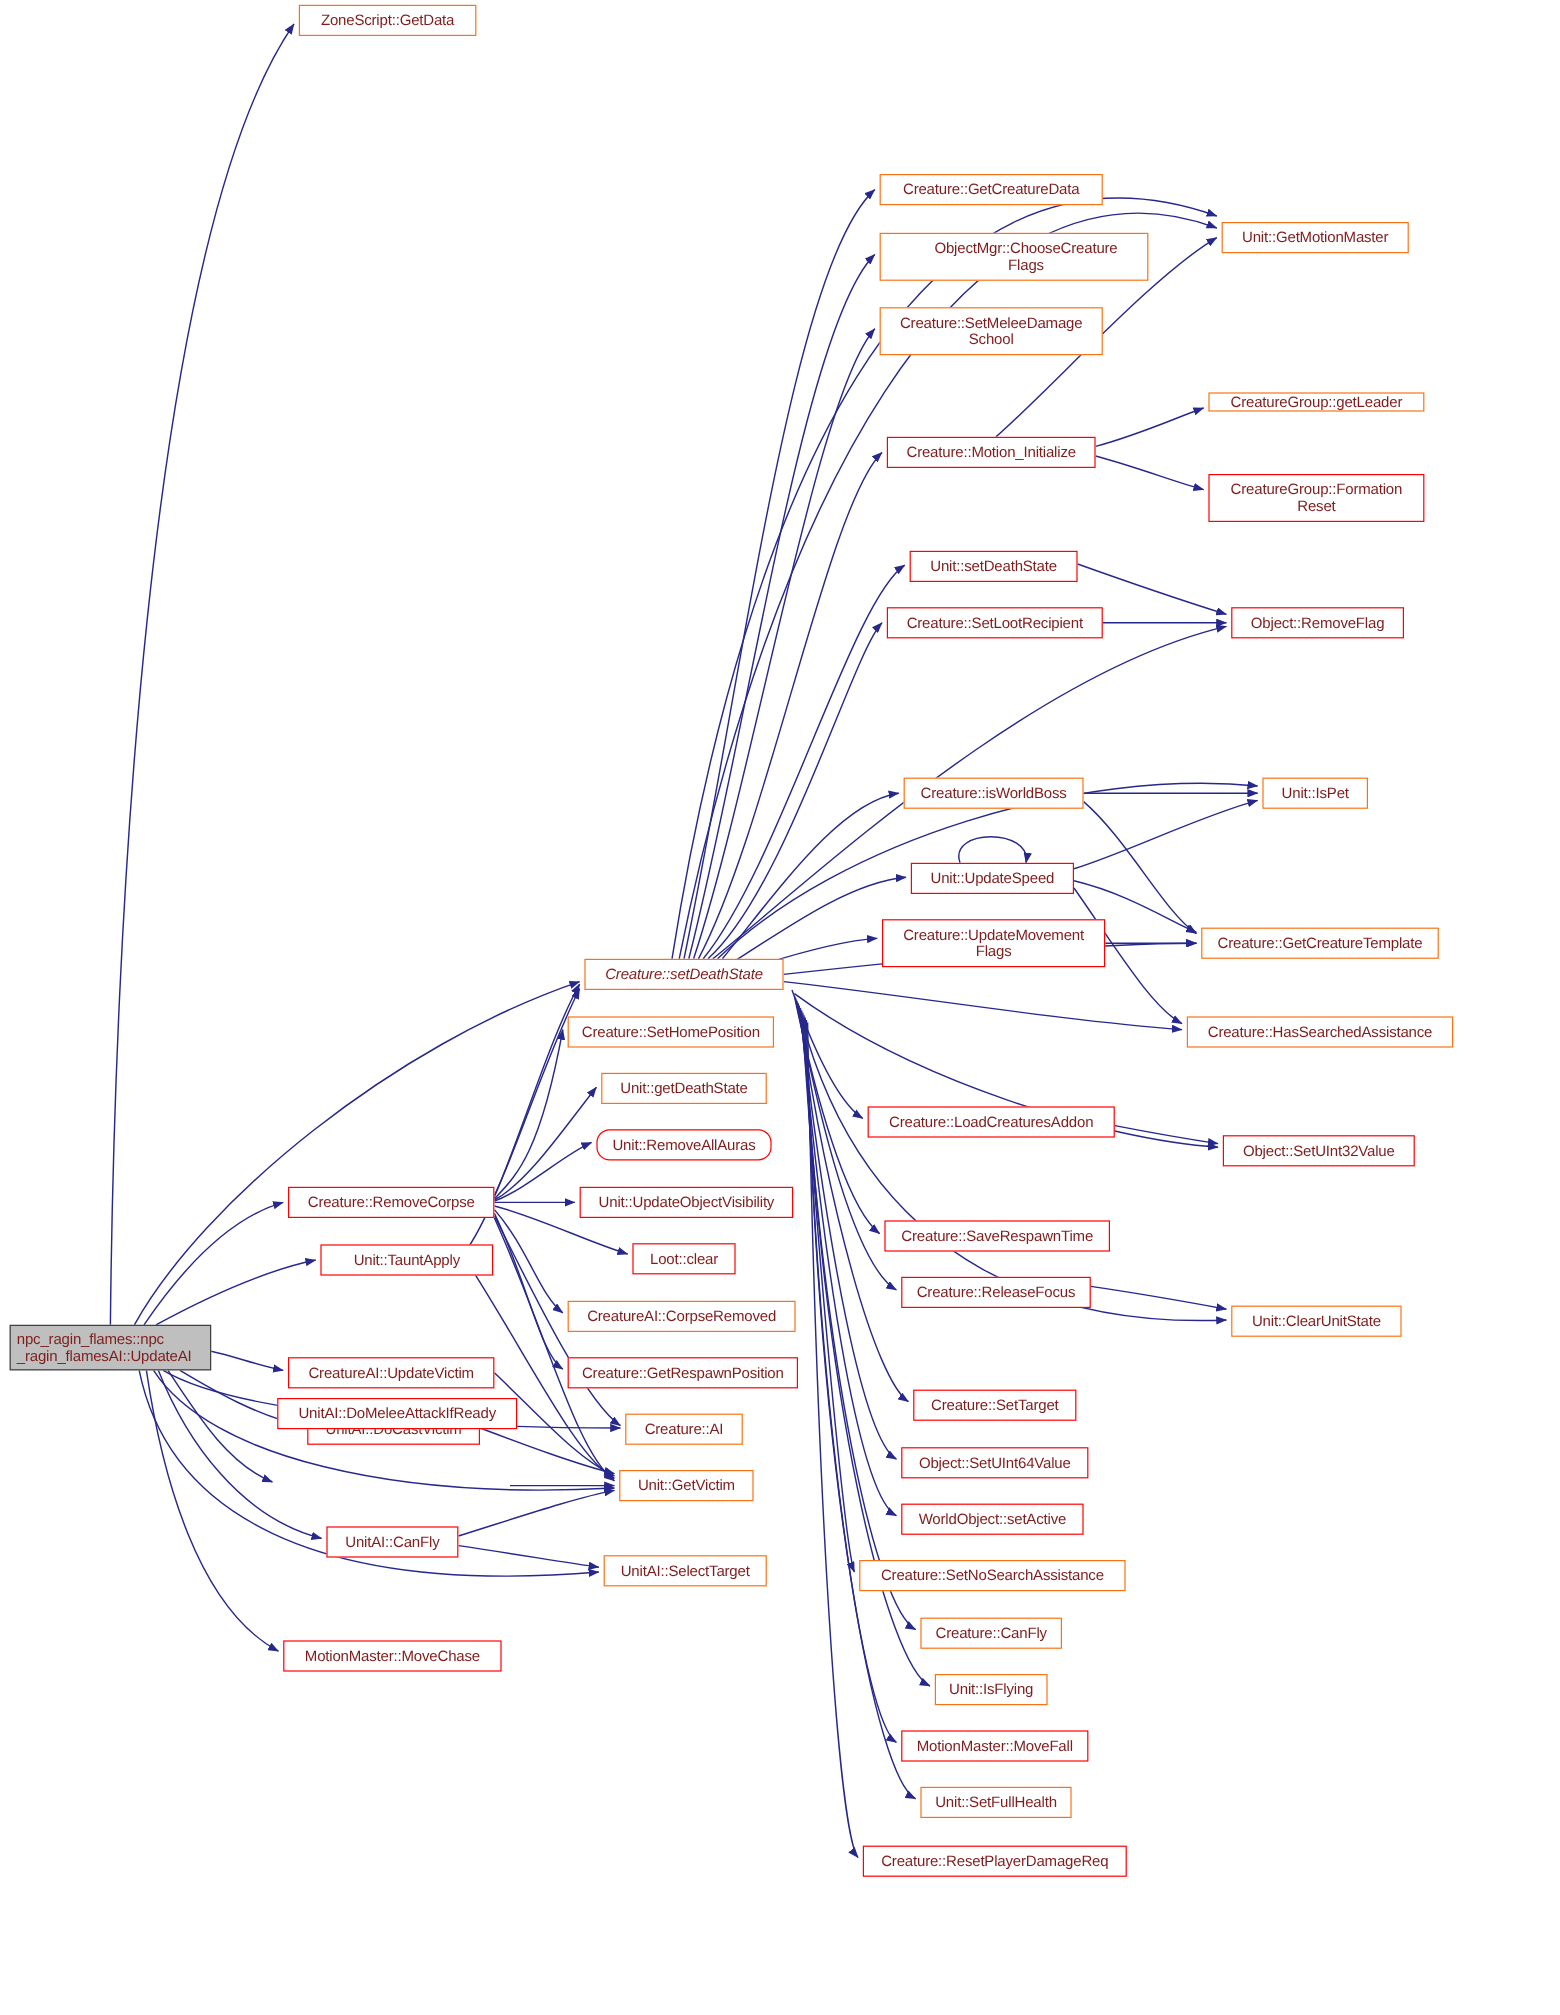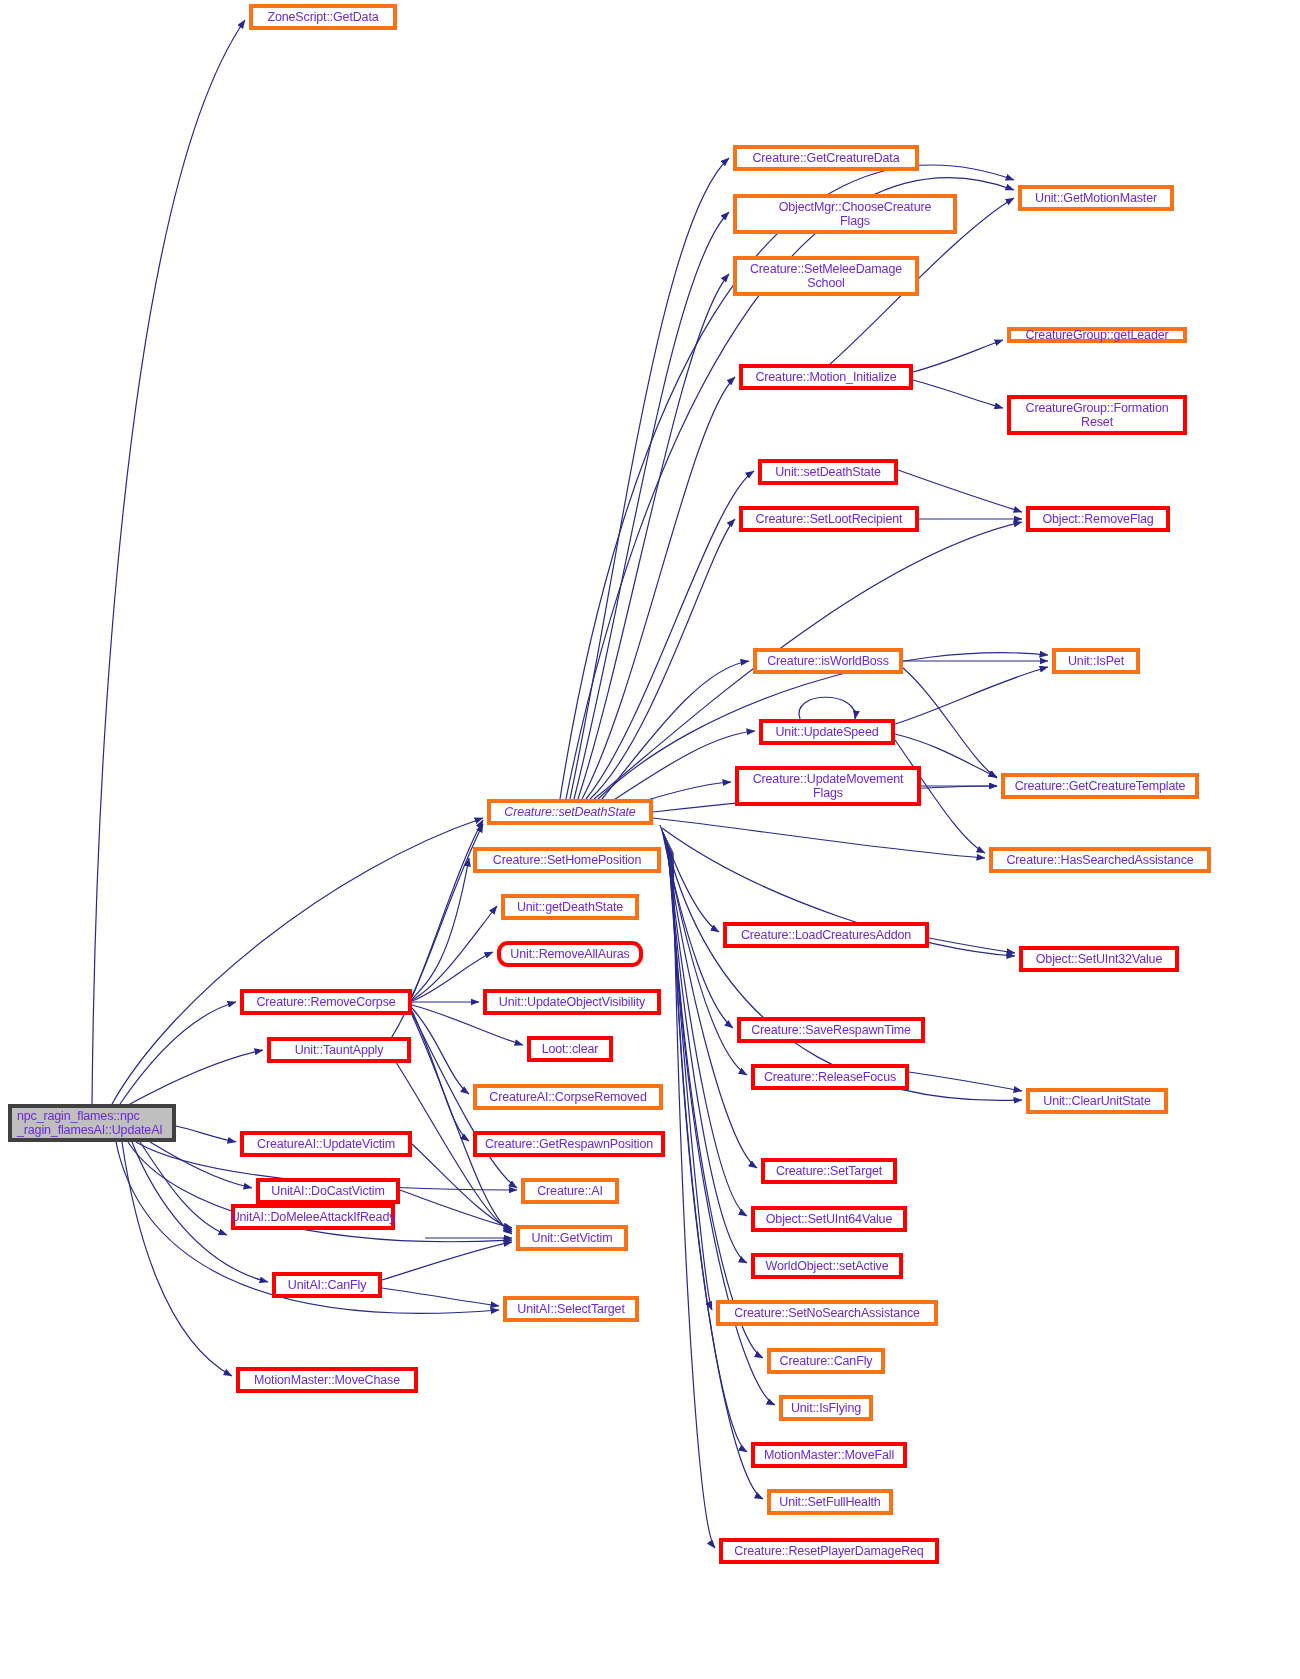--- a/index.html
+++ b/index.html
@@ -25,22 +25,22 @@
     pointer-events: none;
   }
   .node {
     position: absolute;
     box-sizing: border-box;
     display: flex;
     align-items: center;
     justify-content: center;
     text-align: center;
     background: #ffffff;
-    border: 4px solid #f97316;
-    color: #6d28d9;
+    border: 1px solid #f97316;
+    color: #7f1d1d;
     font-size: 12.5px;
     line-height: 1.15;
     letter-spacing: -0.15px;
     white-space: pre-line;
     padding: 0 3px;
     z-index: 5;
   }
   .node.red {
     border-color: #ff0000;
   }
@@ -147,36 +147,36 @@
       <div class="node" style="left: 733px; top: 256px; width: 186px; height: 40px;">Creature::SetMeleeDamage
 School</div>
       <div class="node red" style="left: 739px; top: 364px; width: 174px; height: 26px;">Creature::Motion_Initialize</div>
       <div class="node red" style="left: 758px; top: 459px; width: 140px; height: 26px;">Unit::setDeathState</div>
       <div class="node red" style="left: 739px; top: 506px; width: 180px; height: 26px;">Creature::SetLootRecipient</div>
       <div class="node" style="left: 753px; top: 648px; width: 150px; height: 26px;">Creature::isWorldBoss</div>
       <div class="node red" style="left: 759px; top: 719px; width: 136px; height: 26px;">Unit::UpdateSpeed</div>
       <div class="node red" style="left: 735px; top: 766px; width: 186px; height: 40px;">Creature::UpdateMovement
 Flags</div>
       <div class="node" style="left: 487px; top: 799px; width: 166px; height: 26px; font-style: italic;">Creature::setDeathState</div>
-      <div class="node" style="left: 473px; top: 847px; width: 188px; height: 26px;">Creature::SetHomePosition</div>
+      <div class="node" style="left: 473px; top: 847px; width: 172px; height: 26px;">Creature::SetHomePosition</div>
       <div class="node" style="left: 501px; top: 894px; width: 138px; height: 26px;">Unit::getDeathState</div>
       <div class="node red" style="left: 497px; top: 941px; width: 146px; height: 26px; border-radius: 11px;">Unit::RemoveAllAuras</div>
       <div class="node red" style="left: 240px; top: 989px; width: 172px; height: 26px;">Creature::RemoveCorpse</div>
       <div class="node red" style="left: 483px; top: 989px; width: 178px; height: 26px;">Unit::UpdateObjectVisibility</div>
       <div class="node red" style="left: 527px; top: 1036px; width: 86px; height: 26px;">Loot::clear</div>
       <div class="node red" style="left: 723px; top: 922px; width: 206px; height: 26px;">Creature::LoadCreaturesAddon</div>
       <div class="node red" style="left: 737px; top: 1017px; width: 188px; height: 26px;">Creature::SaveRespawnTime</div>
       <div class="node red" style="left: 751px; top: 1064px; width: 158px; height: 26px;">Creature::ReleaseFocus</div>
       <div class="node" style="left: 473px; top: 1084px; width: 190px; height: 26px;">CreatureAI::CorpseRemoved</div>
       <div class="node red" style="left: 473px; top: 1131px; width: 192px; height: 26px;">Creature::GetRespawnPosition</div>
       <div class="node red" style="left: 267px; top: 1037px; width: 144px; height: 26px;">Unit::TauntApply</div>
       <div class="node red" style="left: 240px; top: 1131px; width: 172px; height: 26px;">CreatureAI::UpdateVictim</div>
       <div class="node red" style="left: 256px; top: 1178px; width: 144px; height: 26px;">UnitAI::DoCastVictim</div>
       <div class="node" style="left: 521px; top: 1178px; width: 98px; height: 26px;">Creature::AI</div>
-      <div class="node red" style="left: 231px; top: 1204px; width: 164px; height: 26px;">UnitAI::DoMeleeAttackIfReady</div>
+      <div class="node red" style="left: 231px; top: 1165px; width: 200px; height: 26px;">UnitAI::DoMeleeAttackIfReady</div>
       <div class="node" style="left: 516px; top: 1225px; width: 112px; height: 26px;">Unit::GetVictim</div>
       <div class="node red" style="left: 272px; top: 1272px; width: 110px; height: 26px;">UnitAI::CanFly</div>
       <div class="node" style="left: 503px; top: 1296px; width: 136px; height: 26px;">UnitAI::SelectTarget</div>
       <div class="node red" style="left: 236px; top: 1367px; width: 182px; height: 26px;">MotionMaster::MoveChase</div>
       <div class="node red" style="left: 761px; top: 1158px; width: 136px; height: 26px;">Creature::SetTarget</div>
       <div class="node red" style="left: 751px; top: 1206px; width: 156px; height: 26px;">Object::SetUInt64Value</div>
       <div class="node red" style="left: 751px; top: 1253px; width: 152px; height: 26px;">WorldObject::setActive</div>
       <div class="node" style="left: 716px; top: 1300px; width: 222px; height: 26px;">Creature::SetNoSearchAssistance</div>
       <div class="node" style="left: 767px; top: 1348px; width: 118px; height: 26px;">Creature::CanFly</div>
       <div class="node" style="left: 779px; top: 1395px; width: 94px; height: 26px;">Unit::IsFlying</div>

